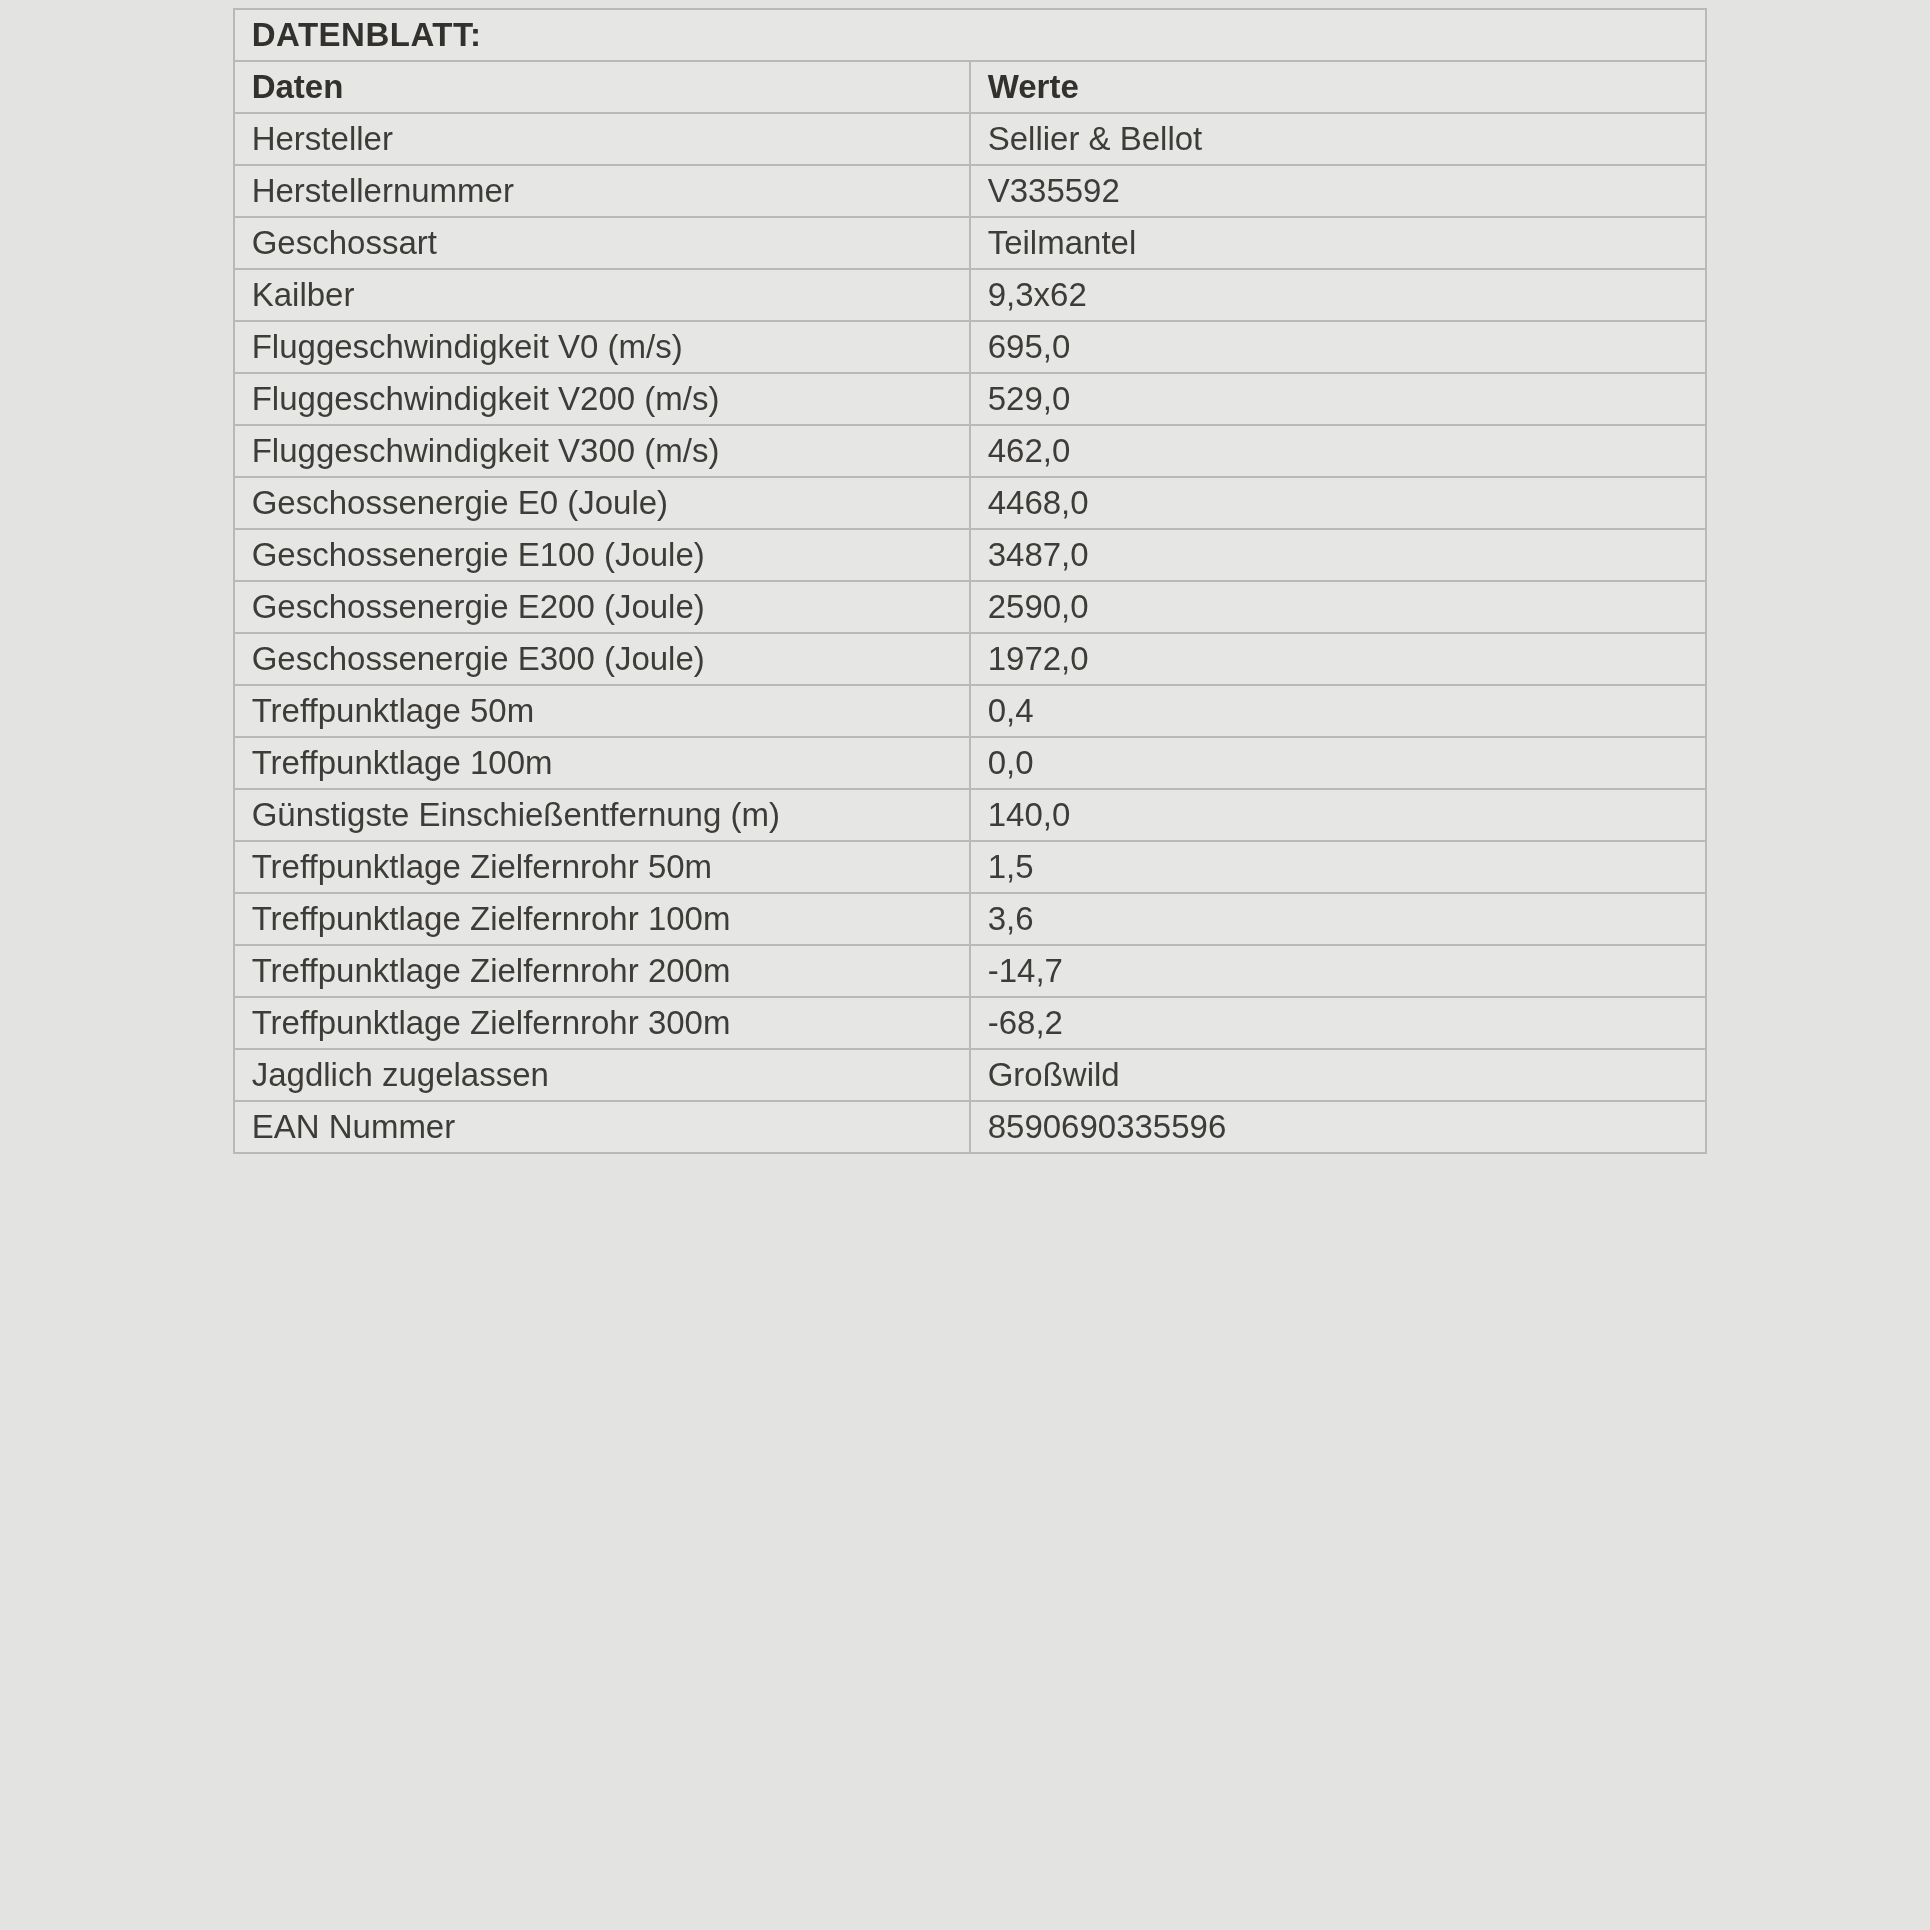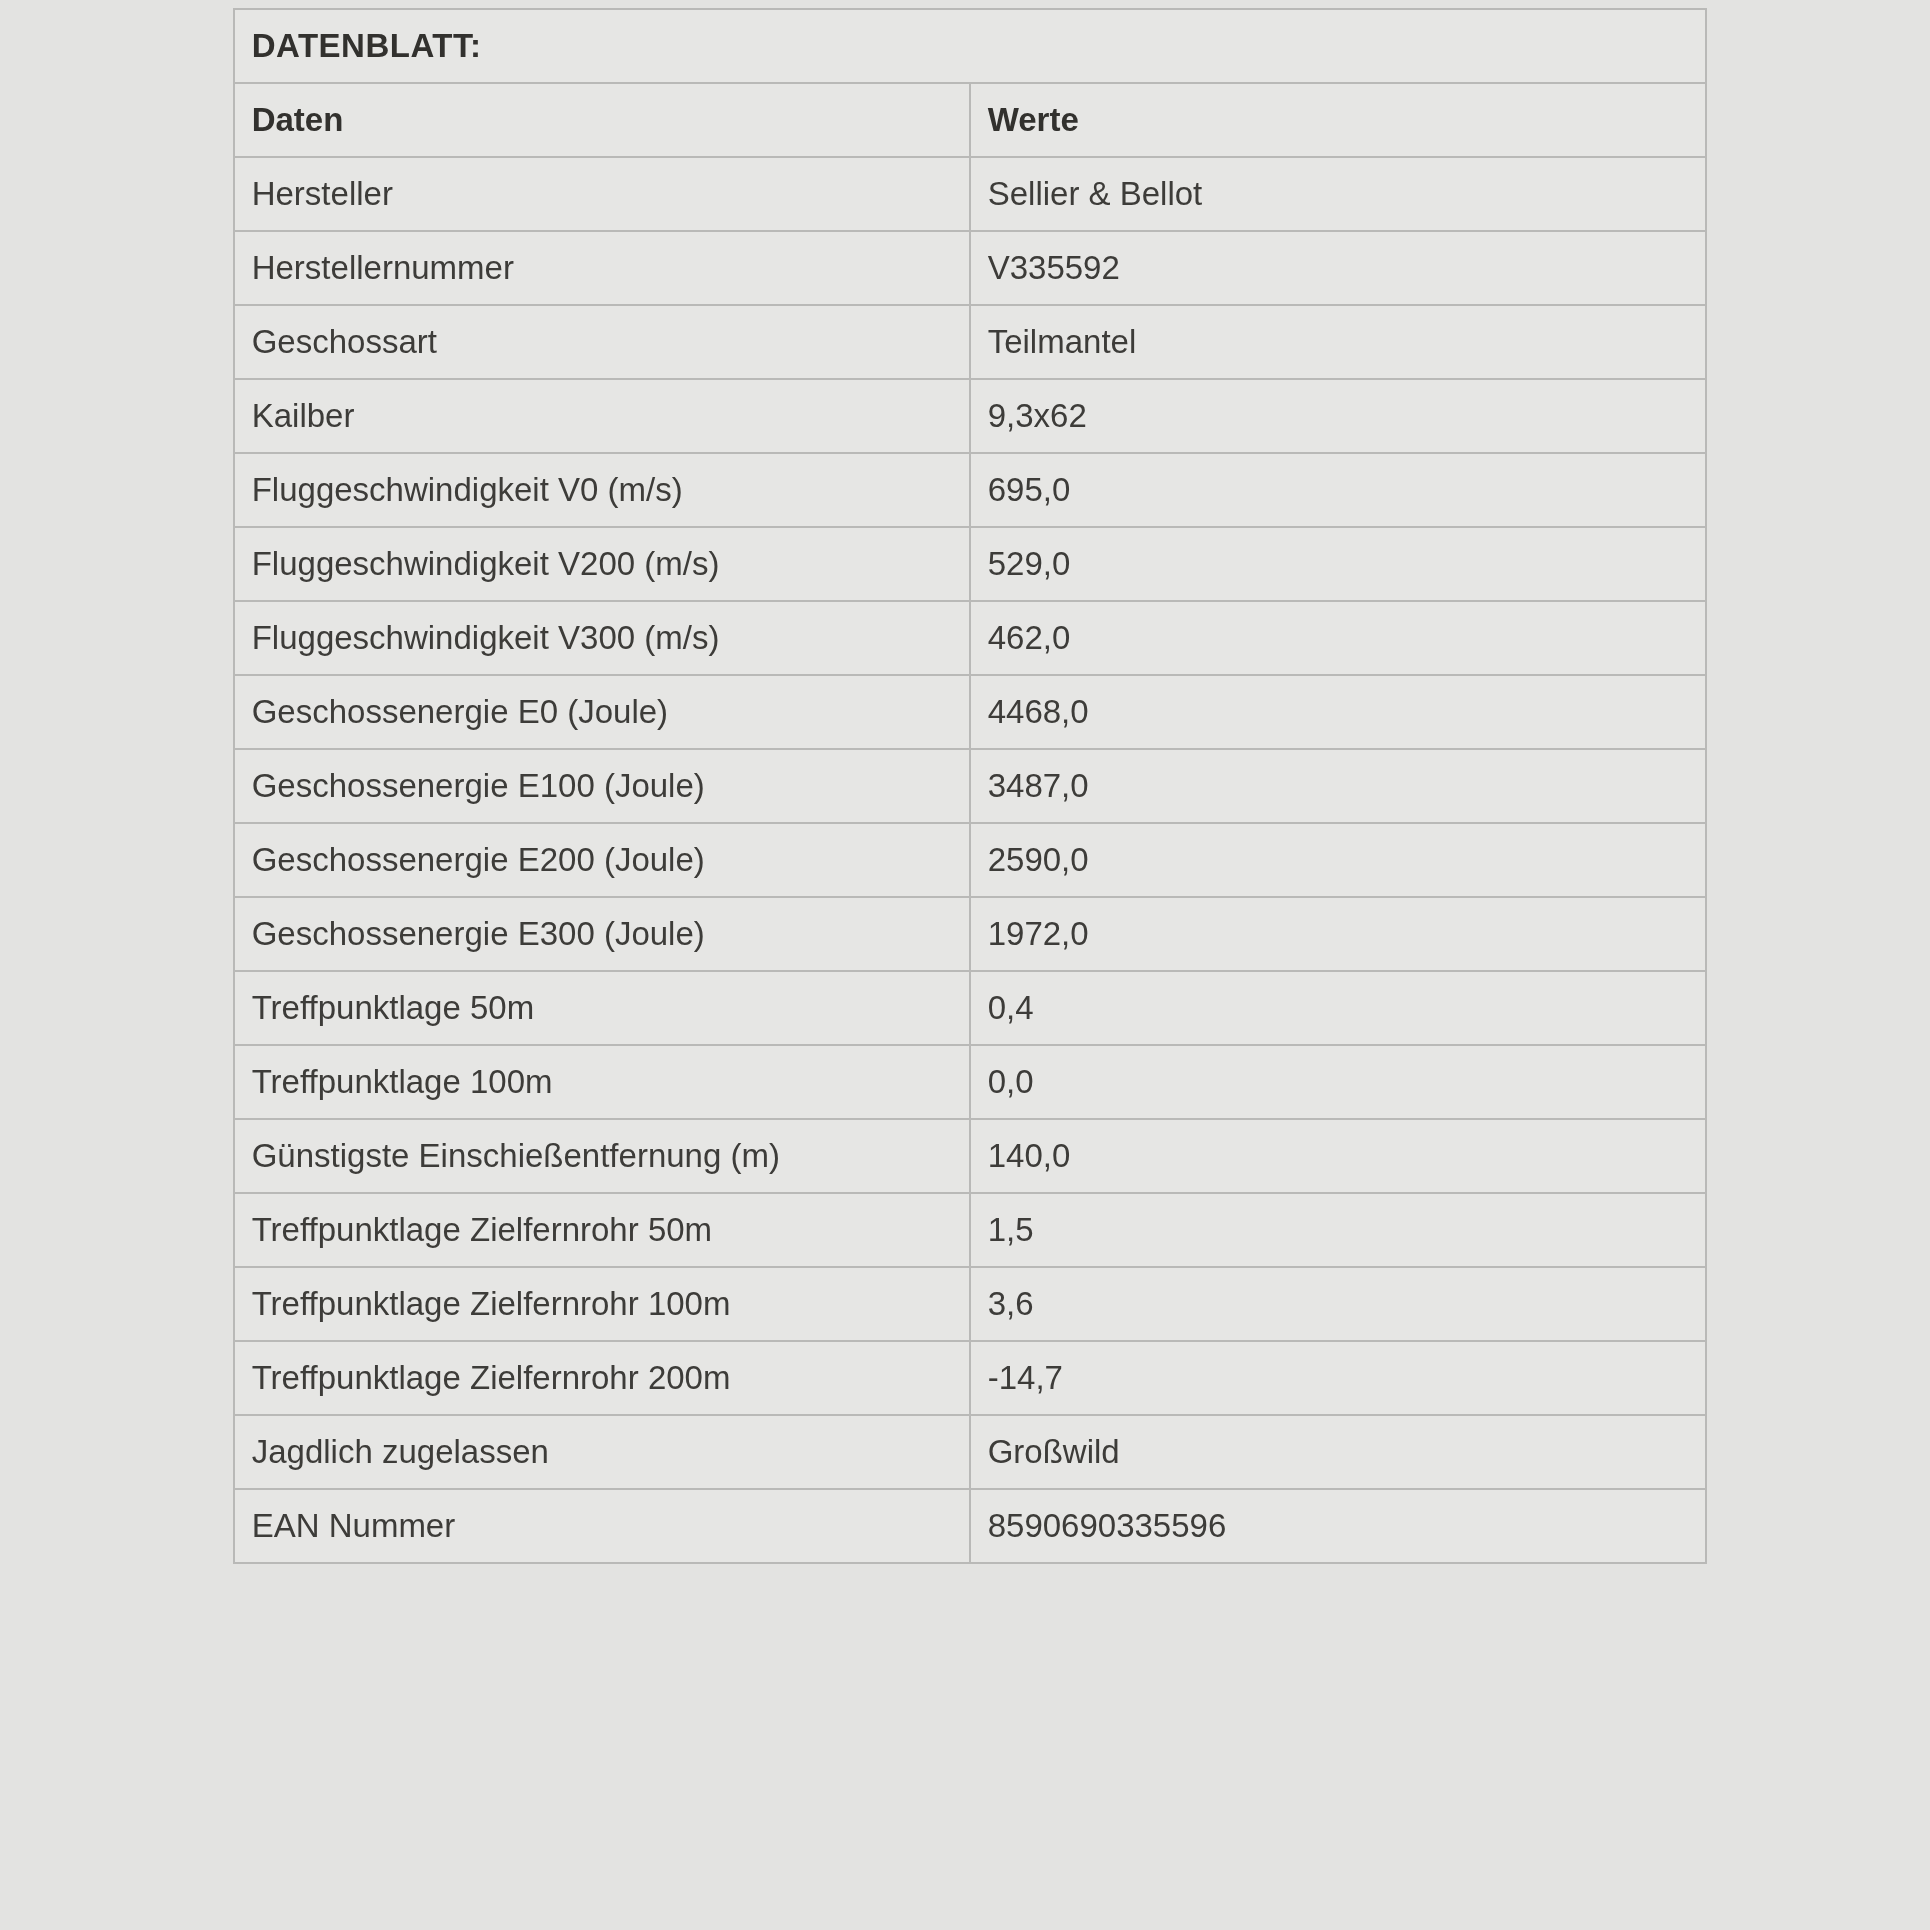--- a/index.html
+++ b/index.html
@@ -24,21 +24,21 @@
     table-layout:fixed;
     width:1472px;
     margin:7.8px 0 0 233px;
     background:var(--cell-bg);
     border:2px solid var(--border);
   }
   table.datasheet col{width:736px;}
   table.datasheet th,
   table.datasheet td{
     border:2px solid var(--border);
-    height:74px;
+    height:52px;
     padding:0 15.7px 0 16.7px;
     vertical-align:middle;
     text-align:left;
     font-size:33px;
     line-height:1.25;
     font-weight:400;
     color:var(--text);
     overflow:hidden;
     white-space:nowrap;
   }
@@ -131,20 +131,24 @@
       </tr>
       <tr>
         <td>Treffpunktlage Zielfernrohr 100m</td>
         <td>3,6</td>
       </tr>
       <tr>
         <td>Treffpunktlage Zielfernrohr 200m</td>
         <td>-14,7</td>
       </tr>
       <tr>
+        <td>Treffpunktlage Zielfernrohr 300m</td>
+        <td>-68,2</td>
+      </tr>
+      <tr>
         <td>Jagdlich zugelassen</td>
         <td>Großwild</td>
       </tr>
       <tr>
         <td>EAN Nummer</td>
         <td>8590690335596</td>
       </tr>
     </tbody>
 </table>
 

